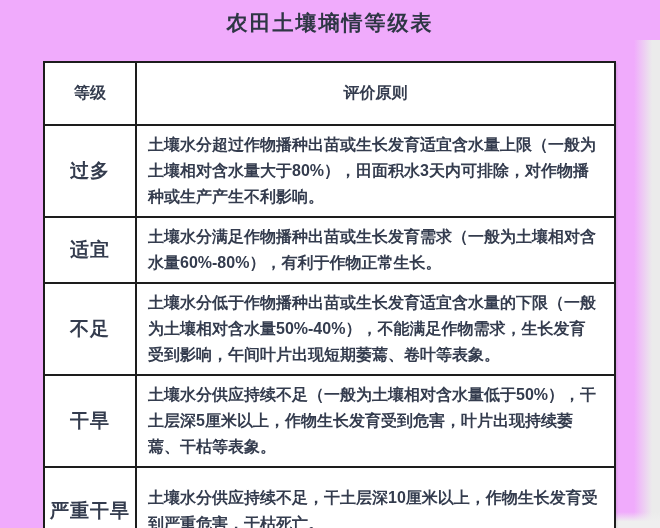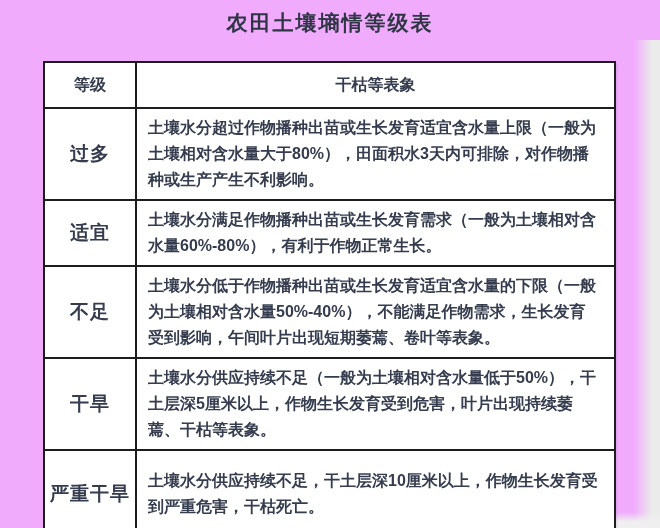--- a/index.html
+++ b/index.html
@@ -60,21 +60,21 @@
     table-layout: fixed;
     background: #ffffff;
     box-shadow: 1px 2px 2px rgba(0,0,0,0.10);
   }
   .grade-table col.c-grade { width: 92px; }
   .grade-table th, .grade-table td {
     border: 2px solid #1d1d1d;
     vertical-align: middle;
     font-weight: bold;
   }
-  .grade-table thead tr { height: 46px; }
+  .grade-table thead tr { height: 63px; }
   .grade-table tbody tr:nth-child(1) { height: 83px; }
   .grade-table tbody tr:nth-child(2) { height: 60px; }
   .grade-table tbody tr:nth-child(3) { height: 80px; }
   .grade-table tbody tr:nth-child(4) { height: 81px; }
   .grade-table tbody tr:nth-child(5) { height: 88px; }
 
   .grade-table th {
     font-size: 16px;
     text-align: center;
     font-weight: bold;
@@ -103,21 +103,21 @@
   <h1 class="doc-title">农田土壤墒情等级表</h1>
 
   <table class="grade-table">
     <colgroup>
       <col class="c-grade">
       <col class="c-principle">
     </colgroup>
     <thead>
       <tr>
         <th>等级</th>
-        <th>干枯等表象</th>
+        <th>评价原则</th>
       </tr>
     </thead>
     <tbody>
 
     <tr>
         <td class="cell-grade">过多</td>
         <td class="cell-principle">土壤水分超过作物播种出苗或生长发育适宜含水量上限（一般为土壤相对含水量大于80%），田面积水3天内可排除，对作物播种或生产产生不利影响。</td>
       </tr>
         <tr>
         <td class="cell-grade">适宜</td>

